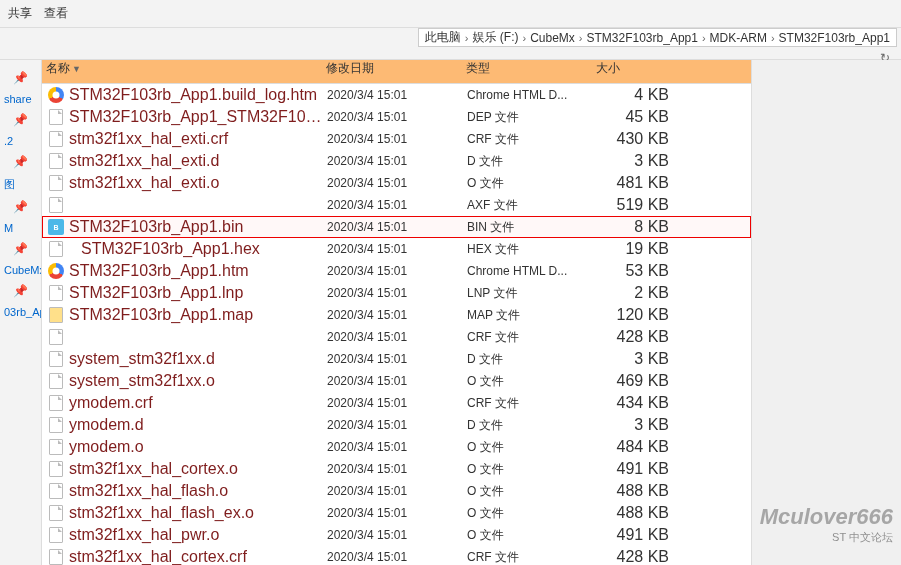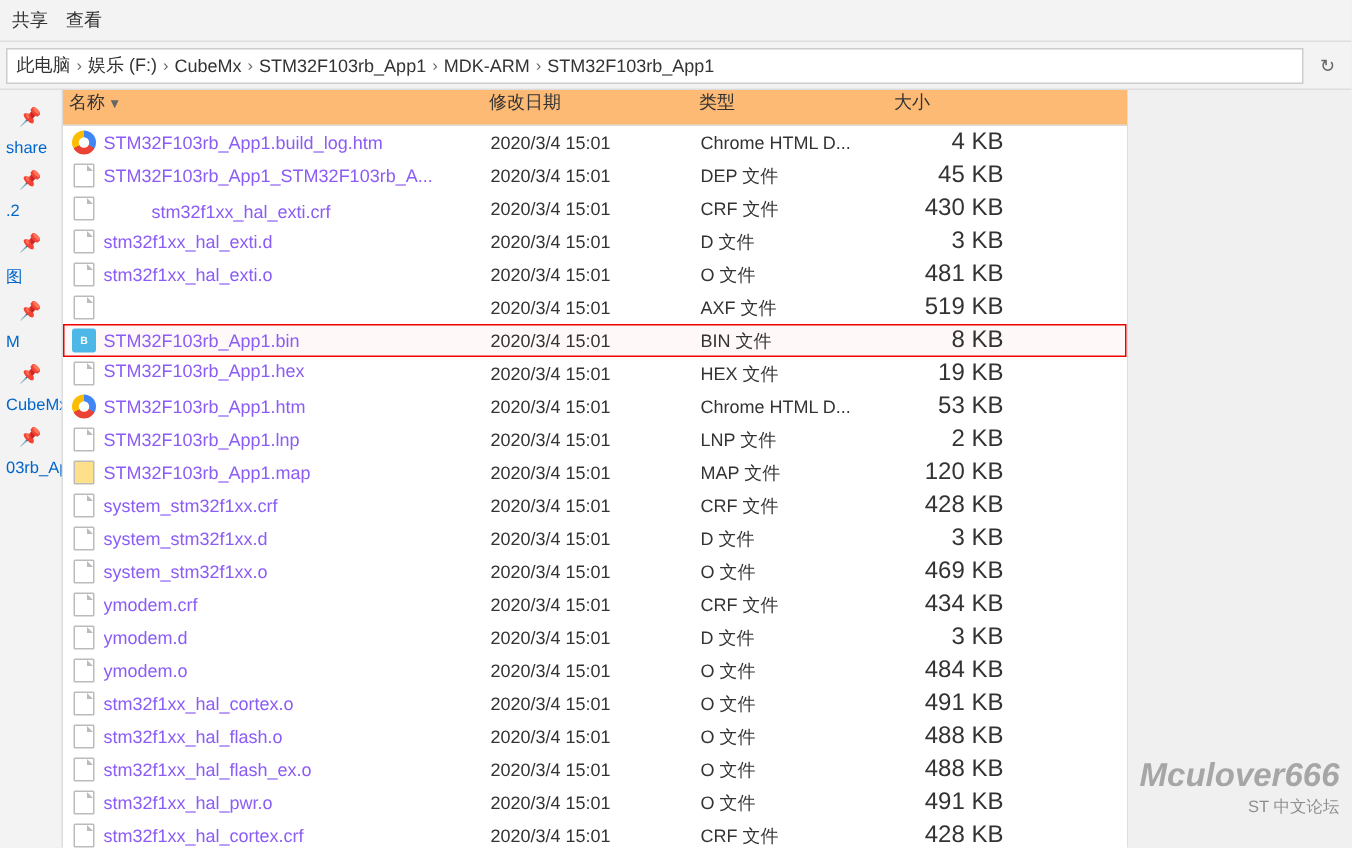--- a/index.html
+++ b/index.html
@@ -27,24 +27,25 @@
       font-size: 12px;
       color: #333;
       cursor: pointer;
     }
 
     
     .address-bar {
       background: #f3f3f3;
       height: 32px;
       display: flex;
-      align-items: center;
+      align-items: flex-end;
       padding: 0 4px;
       gap: 4px;
       border-bottom: 1px solid #ddd;
+      flex-direction: column;
     }
     .breadcrumb-container {
       flex: 1;
       background: white;
       border: 1px solid #ccc;
       height: 24px;
       display: flex;
       align-items: center;
       padding: 0 6px;
       gap: 2px;
@@ -141,22 +142,22 @@
       height: 18px;
       margin-right: 4px;
       display: flex;
       align-items: center;
       justify-content: center;
       flex-shrink: 0;
     }
 
     .file-cell-name {
       width: 262px;
-      font-size: 12px;
-      color: #8b5cf6;
+      font-size: 16px;
+      color: #7f1d1d;
       white-space: nowrap;
       overflow: hidden;
       text-overflow: ellipsis;
     }
     .file-cell-date {
       width: 140px;
       font-size: 12px;
       color: #333;
     }
     .file-cell-type {
@@ -361,21 +362,21 @@
             <div class="file-icon">
               <div class="icon-white"></div>
             </div>
             <div class="file-cell-name">STM32F103rb_App1_STM32F103rb_A...</div>
           </div>
           <div class="file-cell-date">2020/3/4 15:01</div>
           <div class="file-cell-type">DEP 文件</div>
           <div class="file-cell-size">45 KB</div>
         </div>
         <div class="file-row">
-          <div style="display: flex; align-items: flex-end; width: 280px; gap: 32px;">
+          <div style="display: flex; align-items: flex-end; width: 280px;">
             <div class="file-icon">
               <div class="icon-white"></div>
             </div>
             <div class="file-cell-name">stm32f1xx_hal_exti.crf</div>
           </div>
           <div class="file-cell-date">2020/3/4 15:01</div>
           <div class="file-cell-type">CRF 文件</div>
           <div class="file-cell-size">430 KB</div>
         </div>
         <div class="file-row">
@@ -415,21 +416,21 @@
             <div class="file-icon">
               <div class="icon-bin">B</div>
             </div>
             <div class="file-cell-name">STM32F103rb_App1.bin</div>
           </div>
           <div class="file-cell-date">2020/3/4 15:01</div>
           <div class="file-cell-type">BIN 文件</div>
           <div class="file-cell-size">8 KB</div>
         </div>
         <div class="file-row">
-          <div style="display: flex; align-items: flex-start; width: 280px;">
+          <div style="display: flex; align-items: flex-start; width: 280px; gap: 12px;">
             <div class="file-icon">
               <div class="icon-white"></div>
             </div>
             <div class="file-cell-name">STM32F103rb_App1.hex</div>
           </div>
           <div class="file-cell-date">2020/3/4 15:01</div>
           <div class="file-cell-type">HEX 文件</div>
           <div class="file-cell-size">19 KB</div>
         </div>
         <div class="file-row">
@@ -463,21 +464,20 @@
           </div>
           <div class="file-cell-date">2020/3/4 15:01</div>
           <div class="file-cell-type">MAP 文件</div>
           <div class="file-cell-size">120 KB</div>
         </div>
         <div class="file-row">
           <div style="display: flex; align-items: center; width: 280px;">
             <div class="file-icon">
               <div class="icon-white"></div>
             </div>
-            <div class="file-cell-name">system_stm32f1xx.crf</div>
           </div>
           <div class="file-cell-date">2020/3/4 15:01</div>
           <div class="file-cell-type">CRF 文件</div>
           <div class="file-cell-size">428 KB</div>
         </div>
         <div class="file-row">
           <div style="display: flex; align-items: center; width: 280px;">
             <div class="file-icon">
               <div class="icon-white"></div>
             </div>

